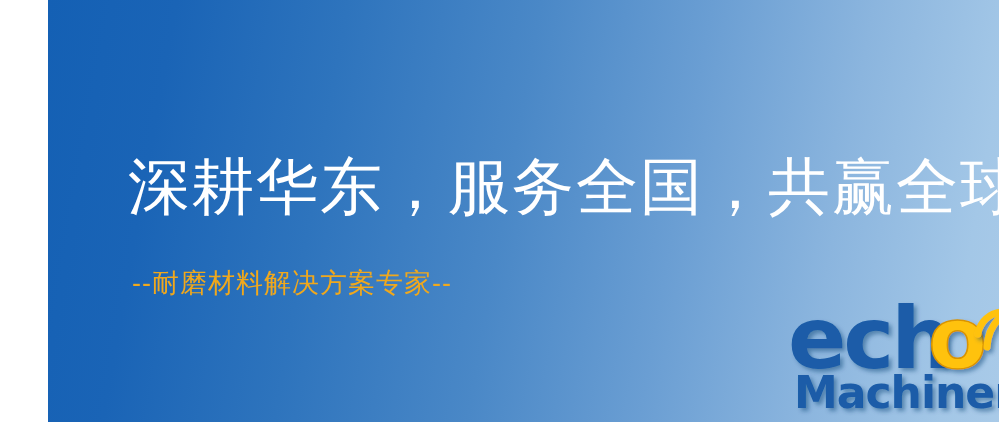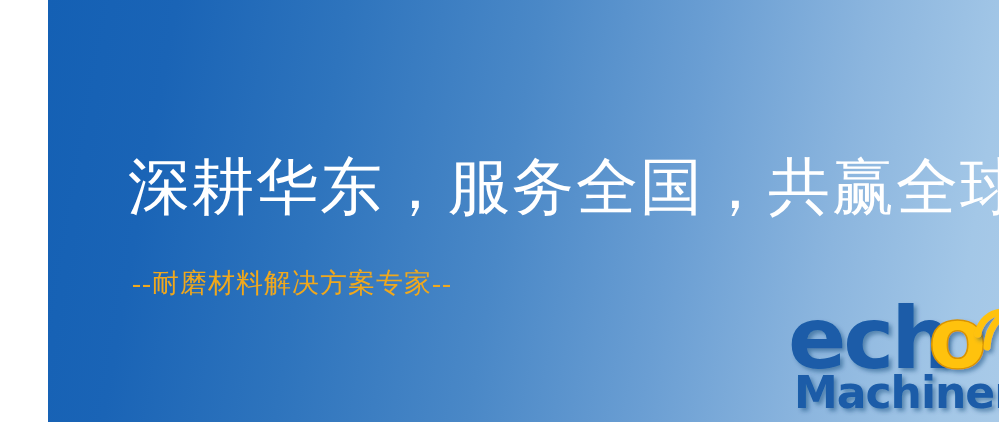--- a/index.html
+++ b/index.html
@@ -40,21 +40,21 @@
     color: #ffffff;
     white-space: nowrap;
     font-weight: 400;
   }
 
   
   #subtitle {
     position: absolute;
     left: 84px;
     top: 266px;
-    font-family: Liberation Serif, serif;
+    font-family: Liberation Sans, sans-serif;
     font-size: 27px;
     line-height: 34px;
     letter-spacing: 1px;
     color: #f0a81c;
     white-space: nowrap;
     font-weight: 400;
   }
 
   
   #logo {

